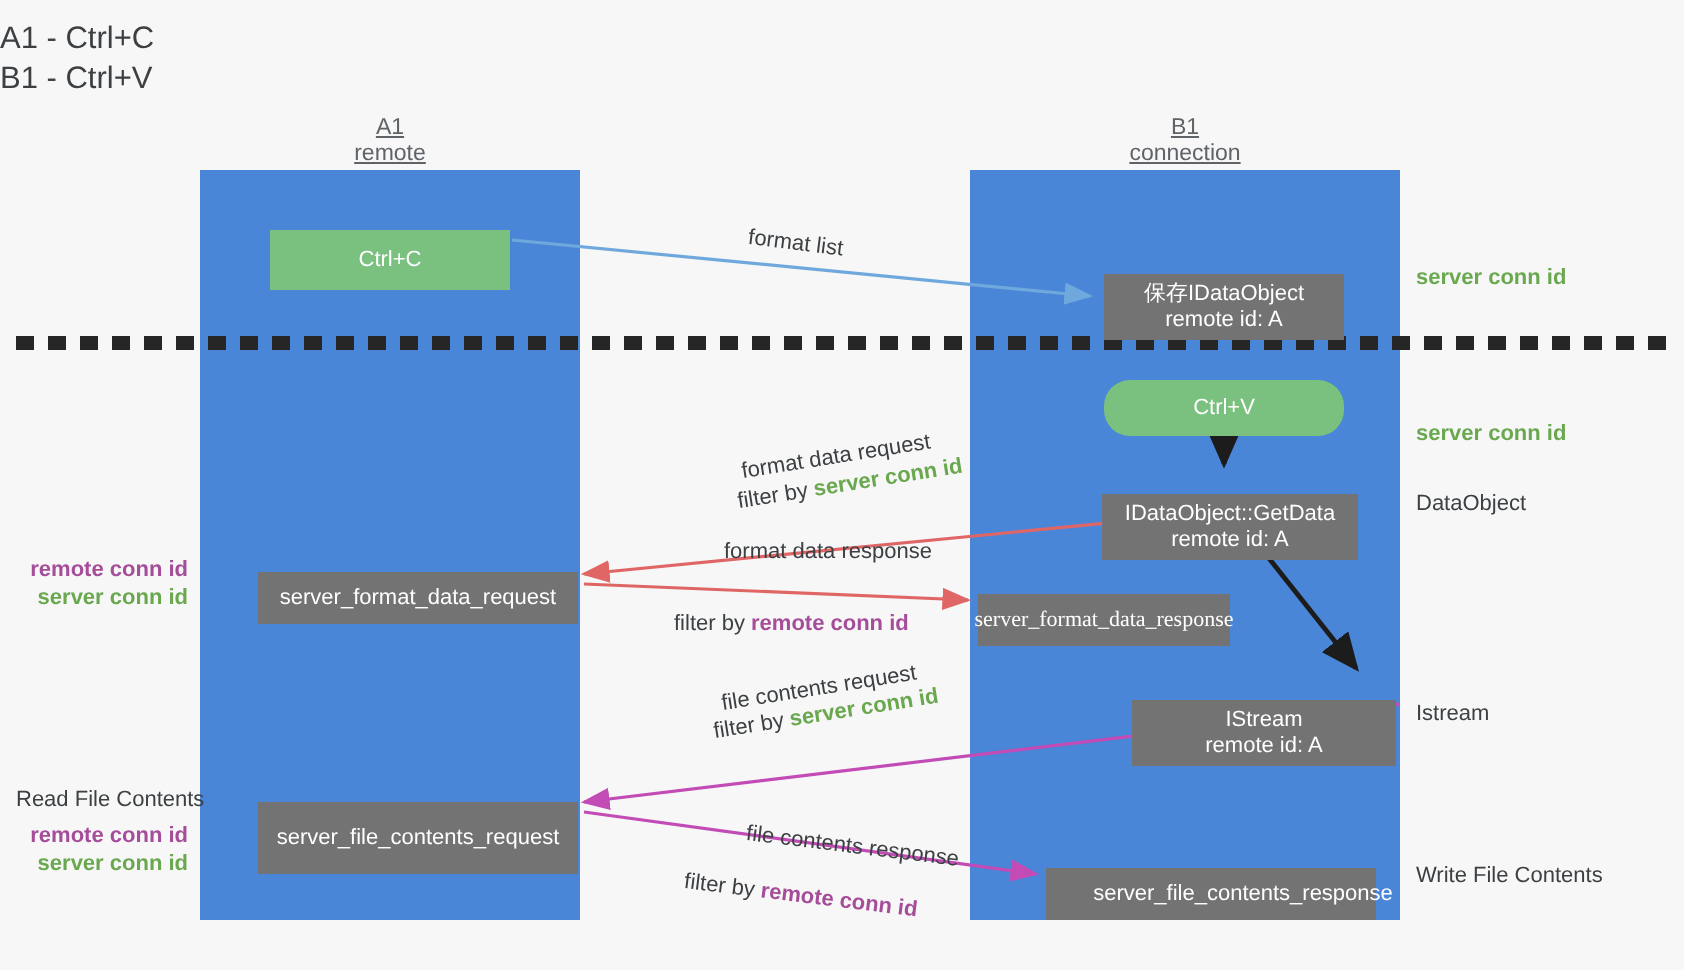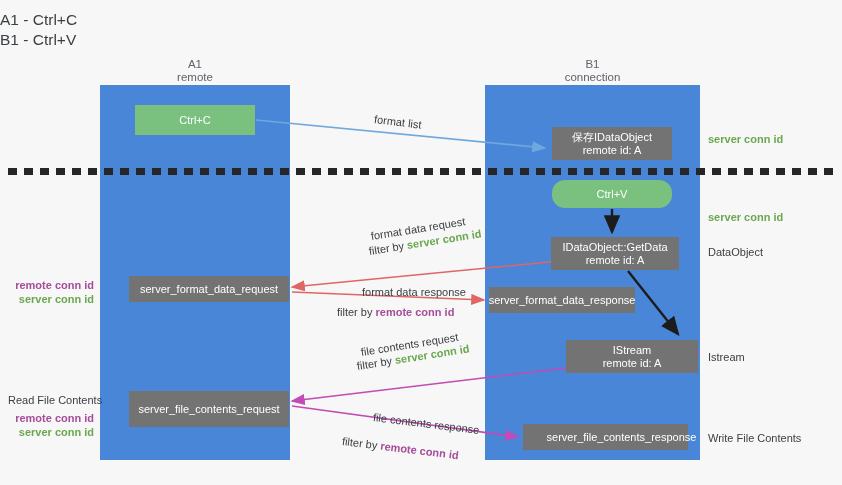--- a/index.html
+++ b/index.html
@@ -34,20 +34,21 @@
     white-space: pre;
   }
 
   
   .col-head {
     text-align: center;
     font-size: 11.5px;
     line-height: 13px;
     color: #5f6368;
     white-space: pre;
+    text-decoration: underline;
   }
   #head-a1 { left: 100px; top: 58px; width: 190px; }
   #head-b1 { left: 485px; top: 58px; width: 215px; }
 
   
   .lane {
     background: #4a86d8;
     top: 85px;
     height: 375px;
   }
@@ -59,32 +60,33 @@
     box-sizing: border-box;
     display: flex;
     flex-direction: column;
     align-items: center;
     justify-content: center;
     color: #ffffff;
     font-size: 11px;
     line-height: 13px;
     text-align: center;
     white-space: pre;
+    margin-top: 10px;
   }
   .box.green { background: #7ac17f; }
   .box.orange { background: #fbb martins; }
   .box.orange { background: #737373; }
 
   #box-ctrlc  { left: 135px; top: 105px; width: 120px; height: 30px; }
   #box-save   { left: 552px; top: 127px; width: 120px; height: 33px; }
   #box-ctrlv  { left: 552px; top: 180px; width: 120px; height: 28px; border-radius: 13px; }
   #box-getdata{ left: 551px; top: 237px; width: 128px; height: 33px; }
   #box-istream{ left: 566px; top: 340px; width: 132px; height: 33px; }
   #box-sfdreq { left: 129px; top: 276px; width: 160px; height: 26px; }
-  #box-sfdres { left: 489px; top: 287px; width: 146px; height: 26px; }
+  #box-sfdres { left: 489px; top: 287px; width: 126px; height: 26px; font-family: Liberation Serif, serif; }
   #box-sfcreq { left: 129px; top: 391px; width: 160px; height: 36px; }
   #box-sfcres { left: 523px; top: 424px; width: 165px; height: 26px; padding-left: 32px; }
 
   
   #dashed {
     left: 8px; top: 168px;
     width: 826px; height: 7px;
     background-image: repeating-linear-gradient(
         to right, #262626 0px, #262626 9px,
         rgba(0,0,0,0) 9px, rgba(0,0,0,0) 16px);
@@ -104,21 +106,21 @@
 
   #lbl-left-conn-1 { left: 8px; top: 278px; text-align: right; width: 86px; }
   #lbl-readfile    { left: 8px; top: 393px; text-align: left; width: 104px; }
   #lbl-left-conn-2 { left: 8px; top: 411px; text-align: right; width: 86px; }
 
   .rot-up   { transform: rotate(-9deg); transform-origin: left bottom; }
   .rot-down { transform: rotate(7deg);  transform-origin: left top; }
 
   #lbl-fdr   { left: 372px; top: 229px; }
   #lbl-fdr-f { left: 370px; top: 244px; }
-  #lbl-fdres { left: 362px; top: 285px; }
+  #lbl-fdres { left: 362px; top: 269px; }
   #lbl-fdres-f { left: 337px; top: 305px; }
 
   #lbl-fcr   { left: 362px; top: 345px; }
   #lbl-fcr-f { left: 358px; top: 359px; }
   #lbl-fcres { left: 374px; top: 410px; }
   #lbl-fcres-f { left: 343px; top: 434px; }
 
   #lbl-formatlist { left: 375px; top: 112px; }
 
   svg#arrows {

